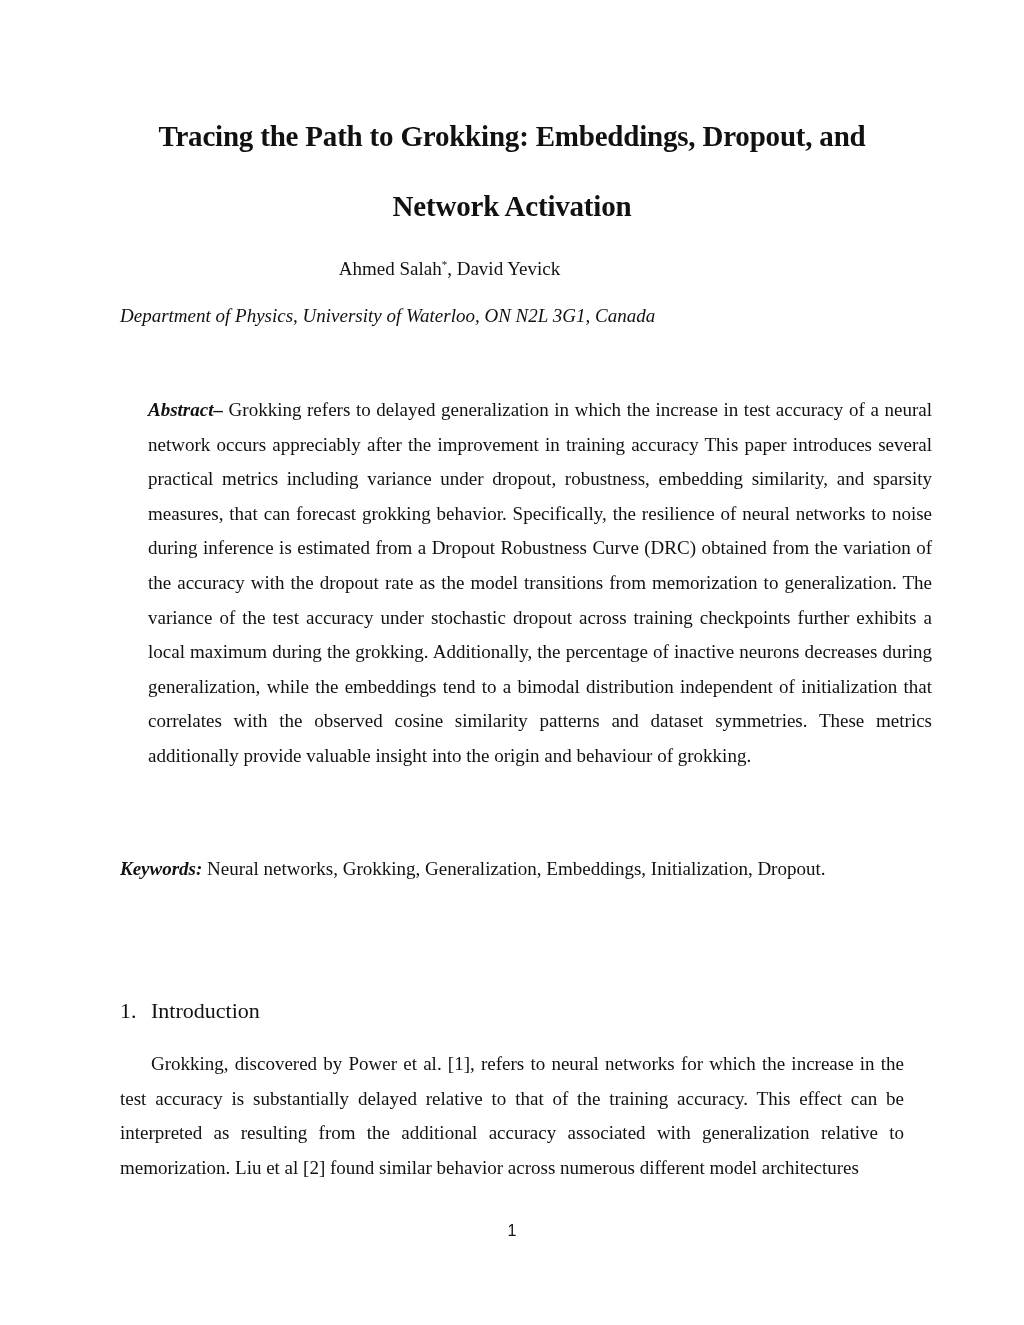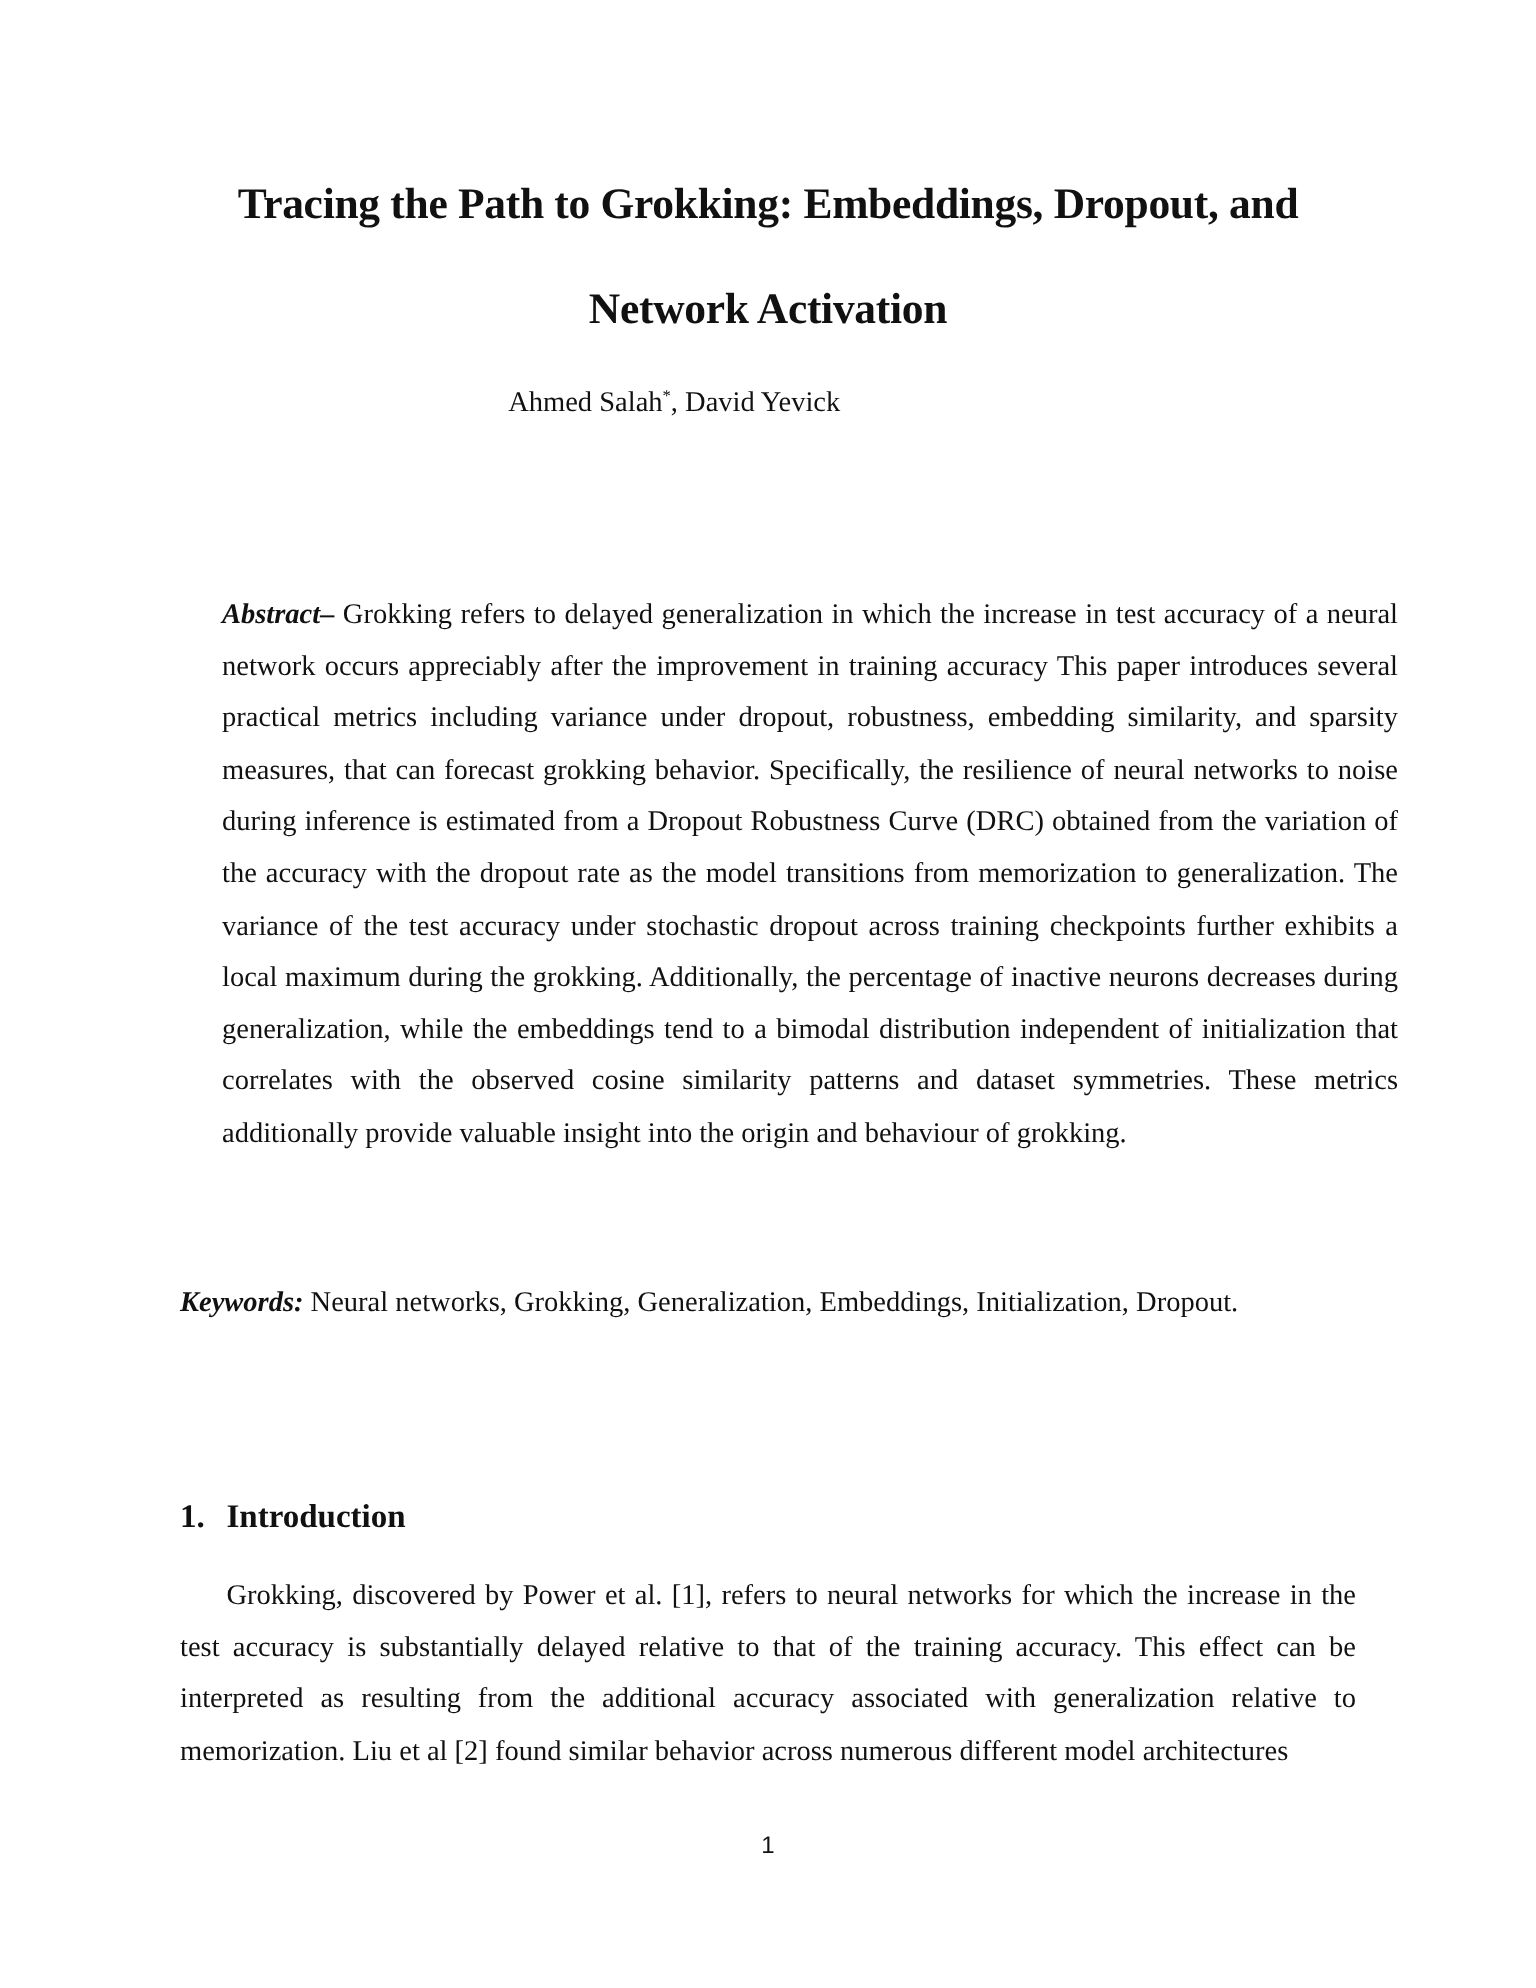--- a/index.html
+++ b/index.html
@@ -89,21 +89,21 @@
     .keywords-label {
       font-weight: bold;
       font-style: italic;
     }
 
     .section-heading {
       position: absolute;
       top: 998px;
       left: 120px;
       font-size: 22px;
-      font-weight: bold;
+      font-weight: normal;
       white-space: nowrap;
     }
     .section-number {
       display: inline-block;
       width: 31px;
     }
 
     #intro-para {
       top: 1047px;
       text-indent: 31px;
@@ -124,20 +124,21 @@
 
 <div class="page">
 
   <div id="title-line-1" class="title-line">Tracing the Path to Grokking: Embeddings, Dropout, and</div>
   <div id="title-line-2" class="title-line">Network Activation</div>
 
   <div class="authors">
     <span>Ahmed Salah</span><sup>*</sup><span>, David Yevick</span>
   </div>
 
+  <div class="affiliation">Department of Physics, University of Waterloo, ON N2L 3G1, Canada</div>
 
 
   <div id="abstract" class="para"><span class="abstract-label">Abstract–</span><span> Grokking refers to delayed generalization in which the increase in test accuracy of a neural network occurs appreciably after the improvement in training accuracy This paper introduces several practical metrics including variance under dropout, robustness, embedding similarity, and sparsity measures, that can forecast grokking behavior. Specifically, the resilience of neural networks to noise during inference is estimated from a Dropout Robustness Curve (DRC) obtained from the variation of the accuracy with the dropout rate as the model transitions from memorization to generalization.  The variance of the test accuracy under stochastic dropout across training checkpoints further exhibits a local maximum during the grokking.  Additionally, the percentage of inactive neurons decreases during generalization, while the embeddings tend to a bimodal distribution independent of initialization that correlates with the observed cosine similarity patterns and dataset symmetries.  These metrics additionally provide valuable insight into the origin and behaviour of grokking.</span></div>
 
   <div class="keywords"><span class="keywords-label">Keywords:</span><span> Neural networks, Grokking, Generalization, Embeddings, Initialization, Dropout.</span></div>
 
   <div class="section-heading"><span class="section-number">1.</span><span>Introduction</span></div>
 
   <div id="intro-para" class="para">Grokking, discovered by Power et al. [1], refers to neural networks for which the increase in the test accuracy is substantially delayed relative to that of the training accuracy.  This effect can be interpreted as resulting from the additional accuracy associated with generalization relative to memorization. Liu et al [2] found similar behavior across numerous different model architectures</div>
 

